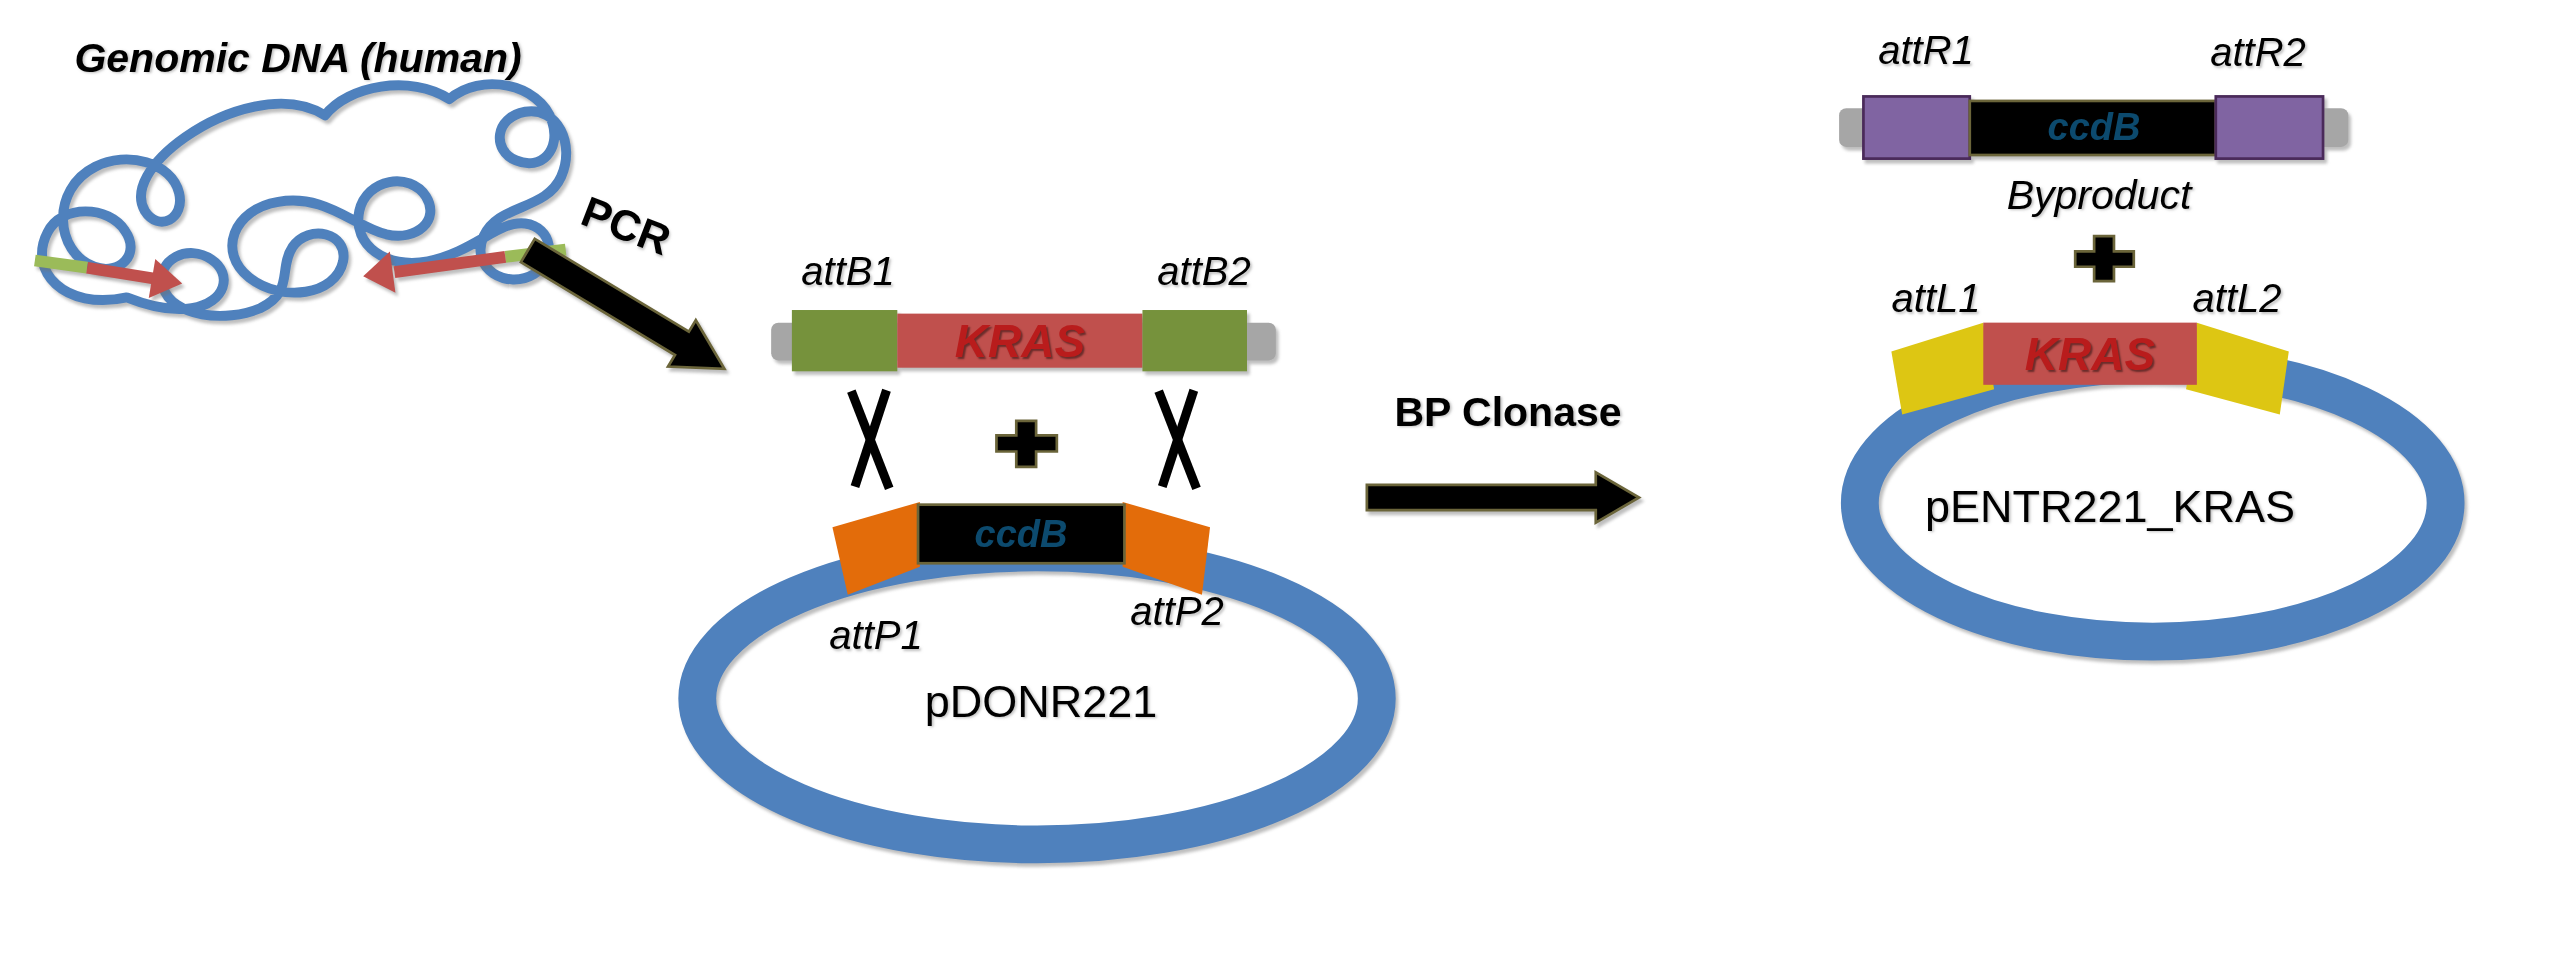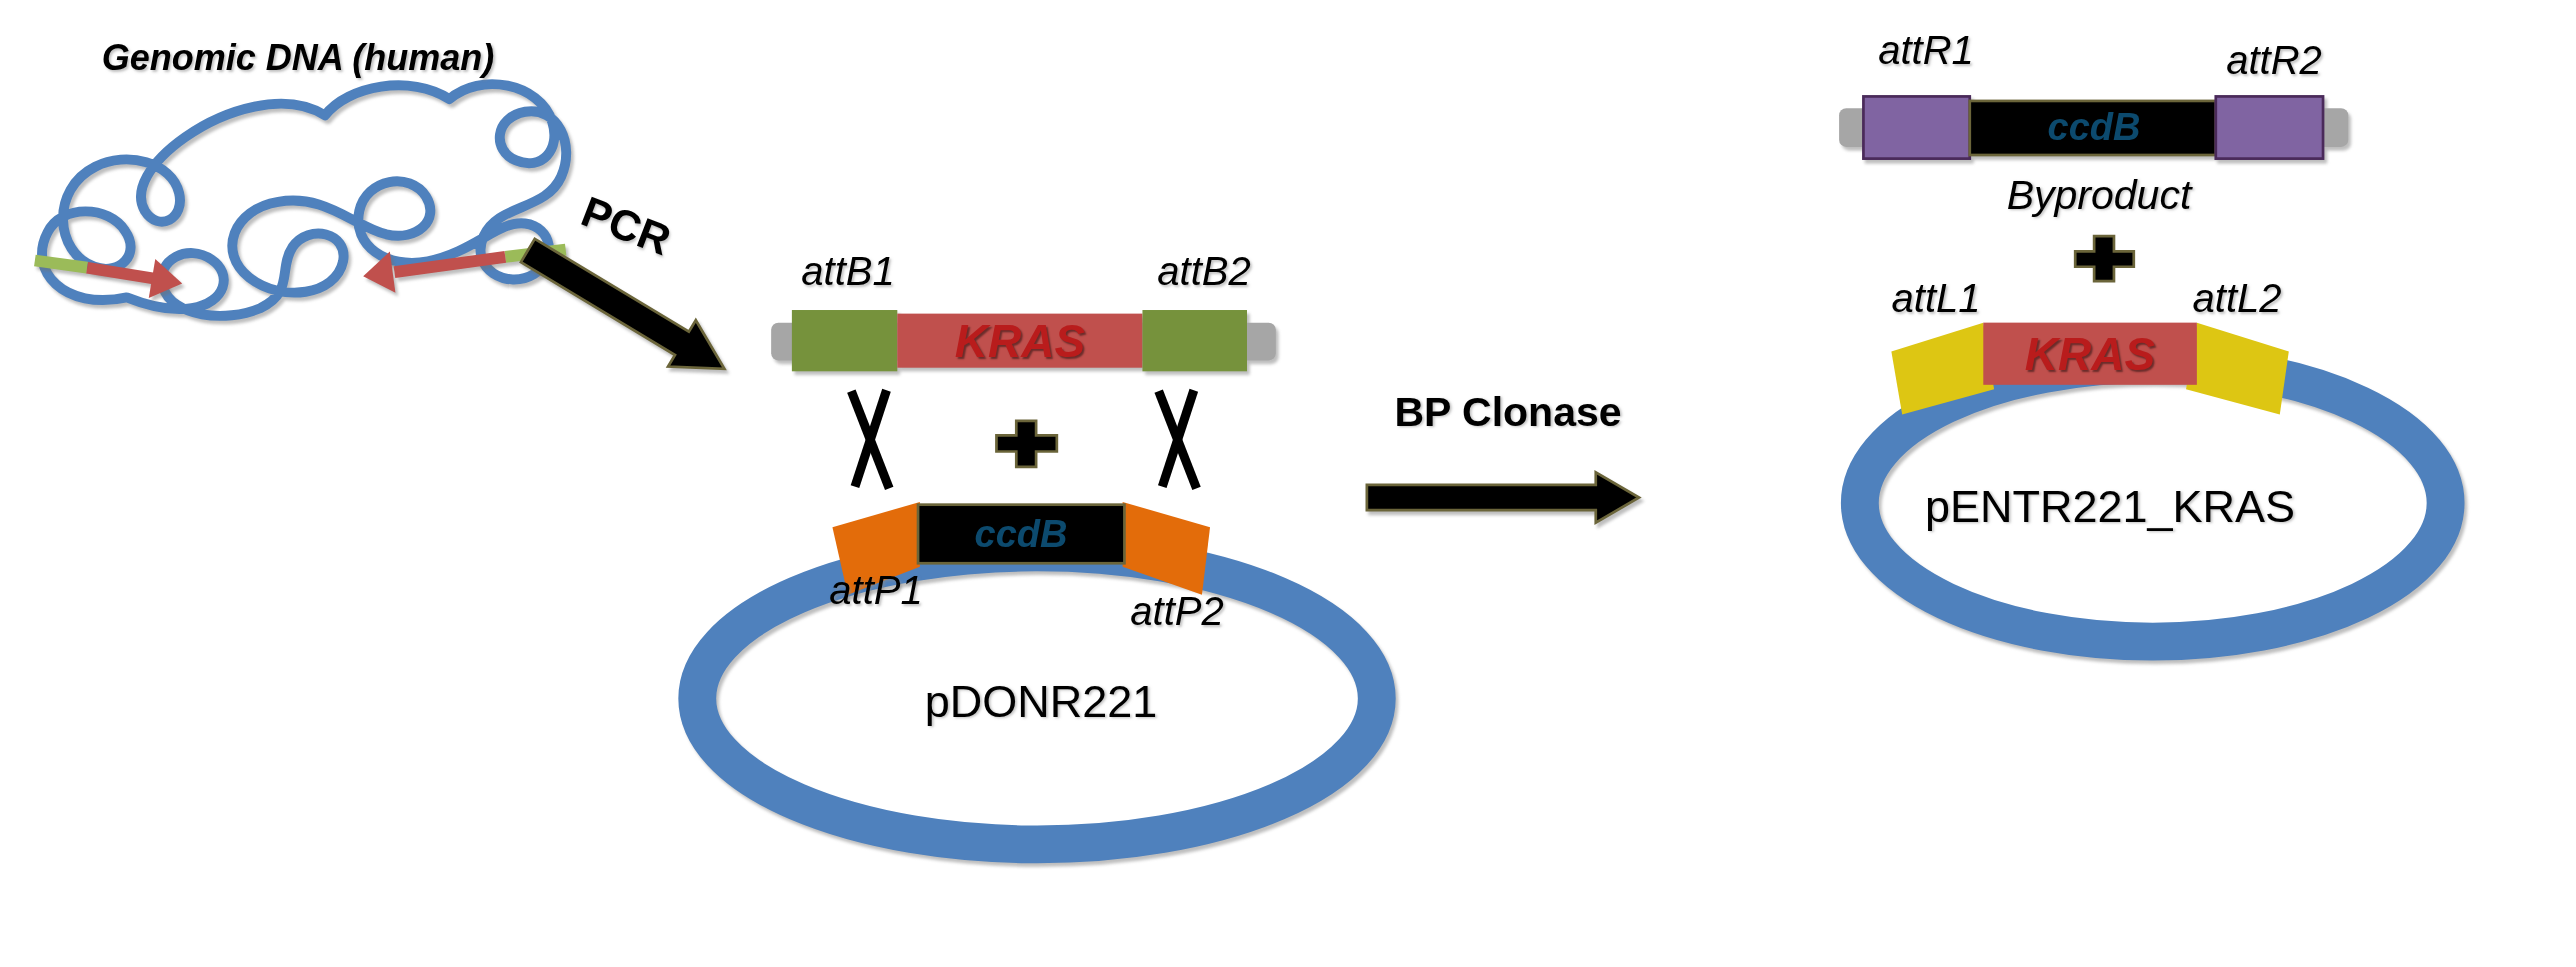--- a/index.html
+++ b/index.html
@@ -121,37 +121,37 @@
     <polygon points="2302,279 2323,279 2323,262 2345,262 2345,279 2367,279 2367,296 2345,296 2345,312 2323,312 2323,296 2302,296" fill="#000000" stroke="#6b653a" stroke-width="3"></polygon>
 
     <g>
       <ellipse class="sh" cx="2388" cy="558" rx="325" ry="154" fill="none" stroke="#4f81bd" stroke-width="42"></ellipse>
       <polygon points="2098,390 2200,358 2212,432 2110,460" fill="#ddc613"></polygon>
       <polygon points="2437,358 2539,390 2529,460 2425,432" fill="#ddc613"></polygon>
       <rect x="2200" y="358" width="237" height="69" fill="#c0504d"></rect>
     </g>
   </svg>
 
-  <div class="lbl site" style="left:298px;top:58px;font-weight:bold;font-size:36px;">Genomic DNA (human)</div>
+  <div class="lbl site" style="left:298px;top:58px;font-weight:bold;font-size:41px;">Genomic DNA (human)</div>
 
   <div class="lbl bold-lbl" style="left:626px;top:226px;font-size:43px;transform:translate(-50%,-50%) rotate(21deg);">PCR</div>
 
   <div class="lbl site" style="left:848px;top:271px;">attB1</div>
   <div class="lbl site" style="left:1172px;top:271px;margin-left:32px;">attB2</div>
   <div class="lbl gene-lbl" style="left:1020px;top:341px;">KRAS</div>
 
   <div class="lbl marker-lbl" style="left:1021px;top:534px;">ccdB</div>
-  <div class="lbl site" style="left:876px;top:590px;">attP1</div>
+  <div class="lbl site" style="left:876px;top:635px;">attP1</div>
   <div class="lbl site" style="left:1177px;top:611px;">attP2</div>
   <div class="lbl vector-name" style="left:1041px;top:692px;">pDONR221</div>
 
   <div class="lbl bold-lbl" style="left:1508px;top:412px;">BP Clonase</div>
 
   <div class="lbl site" style="left:1926px;top:50px;">attR1</div>
-  <div class="lbl site" style="left:2258px;top:60px;margin-left:16px;">attR2</div>
+  <div class="lbl site" style="left:2258px;top:52px;">attR2</div>
   <div class="lbl marker-lbl" style="left:2094px;top:127px;">ccdB</div>
   <div class="lbl site" style="left:2099px;top:195px;font-size:41px;">Byproduct</div>
 
   <div class="lbl site" style="left:1936px;top:298px;">attL1</div>
   <div class="lbl site" style="left:2237px;top:298px;">attL2</div>
   <div class="lbl gene-lbl" style="left:2090px;top:354px;">KRAS</div>
   <div class="lbl vector-name" style="left:2110px;top:497px;">pENTR221_KRAS</div>
 
 
 </div>

